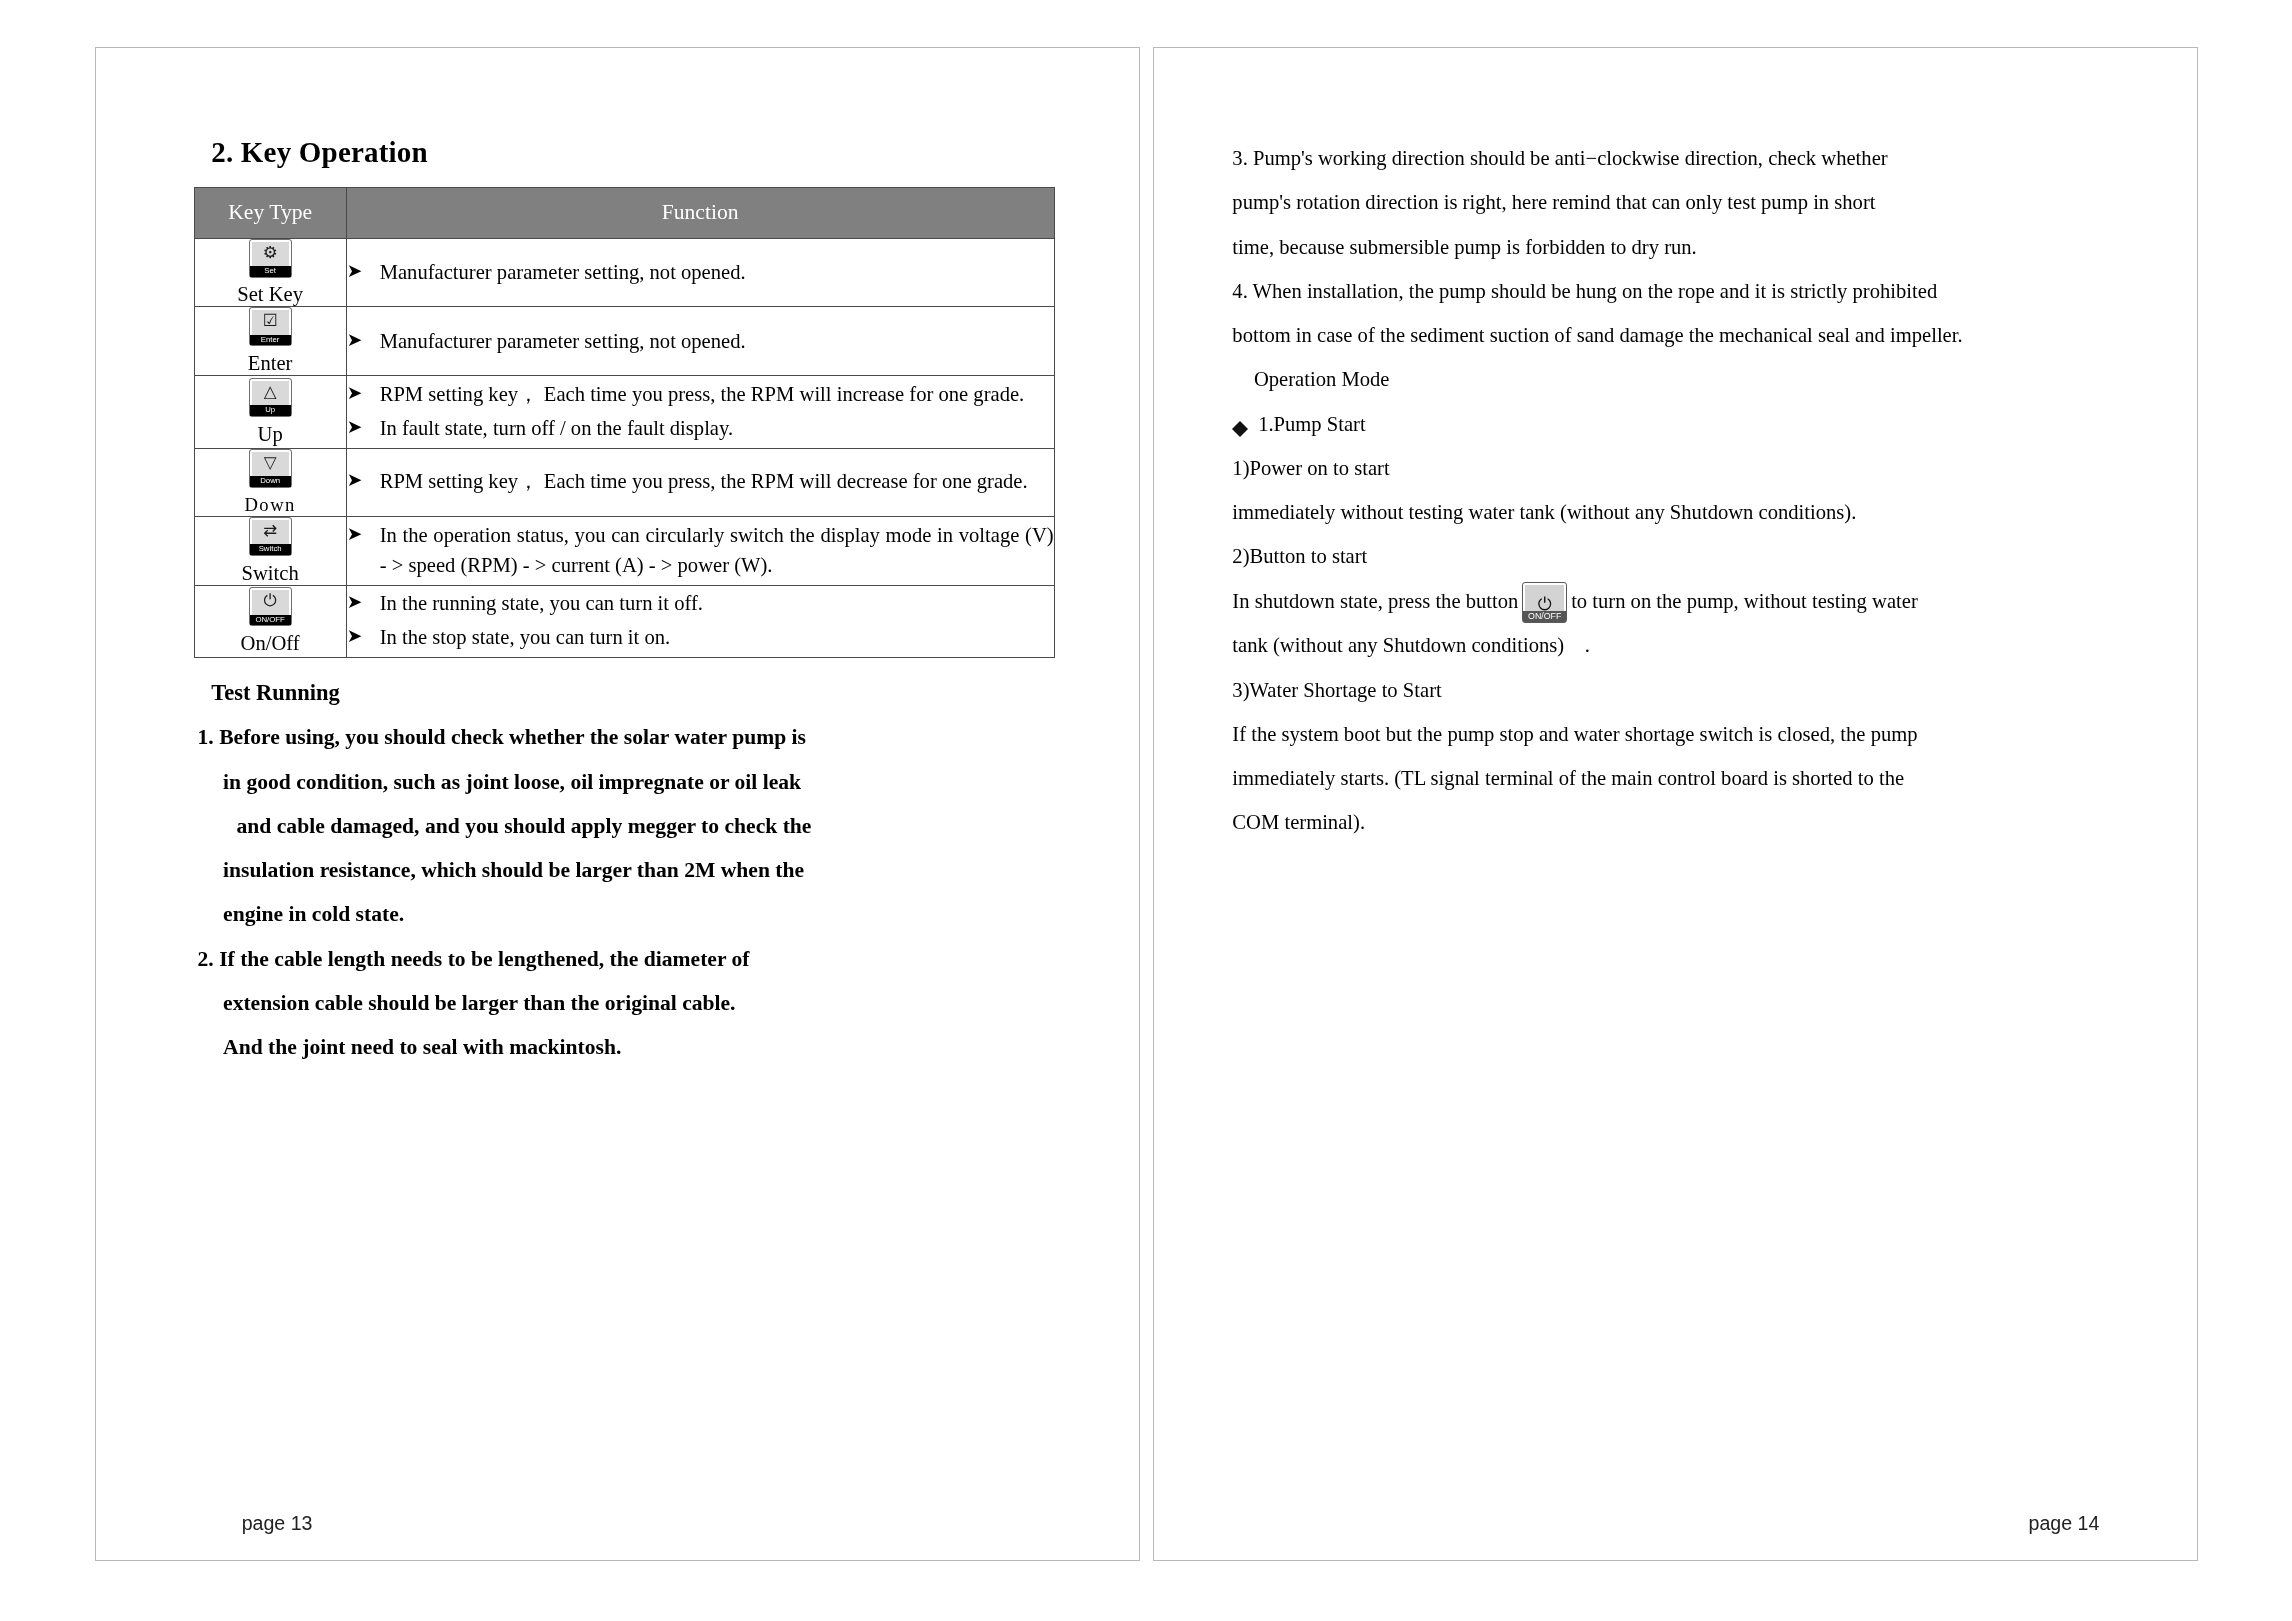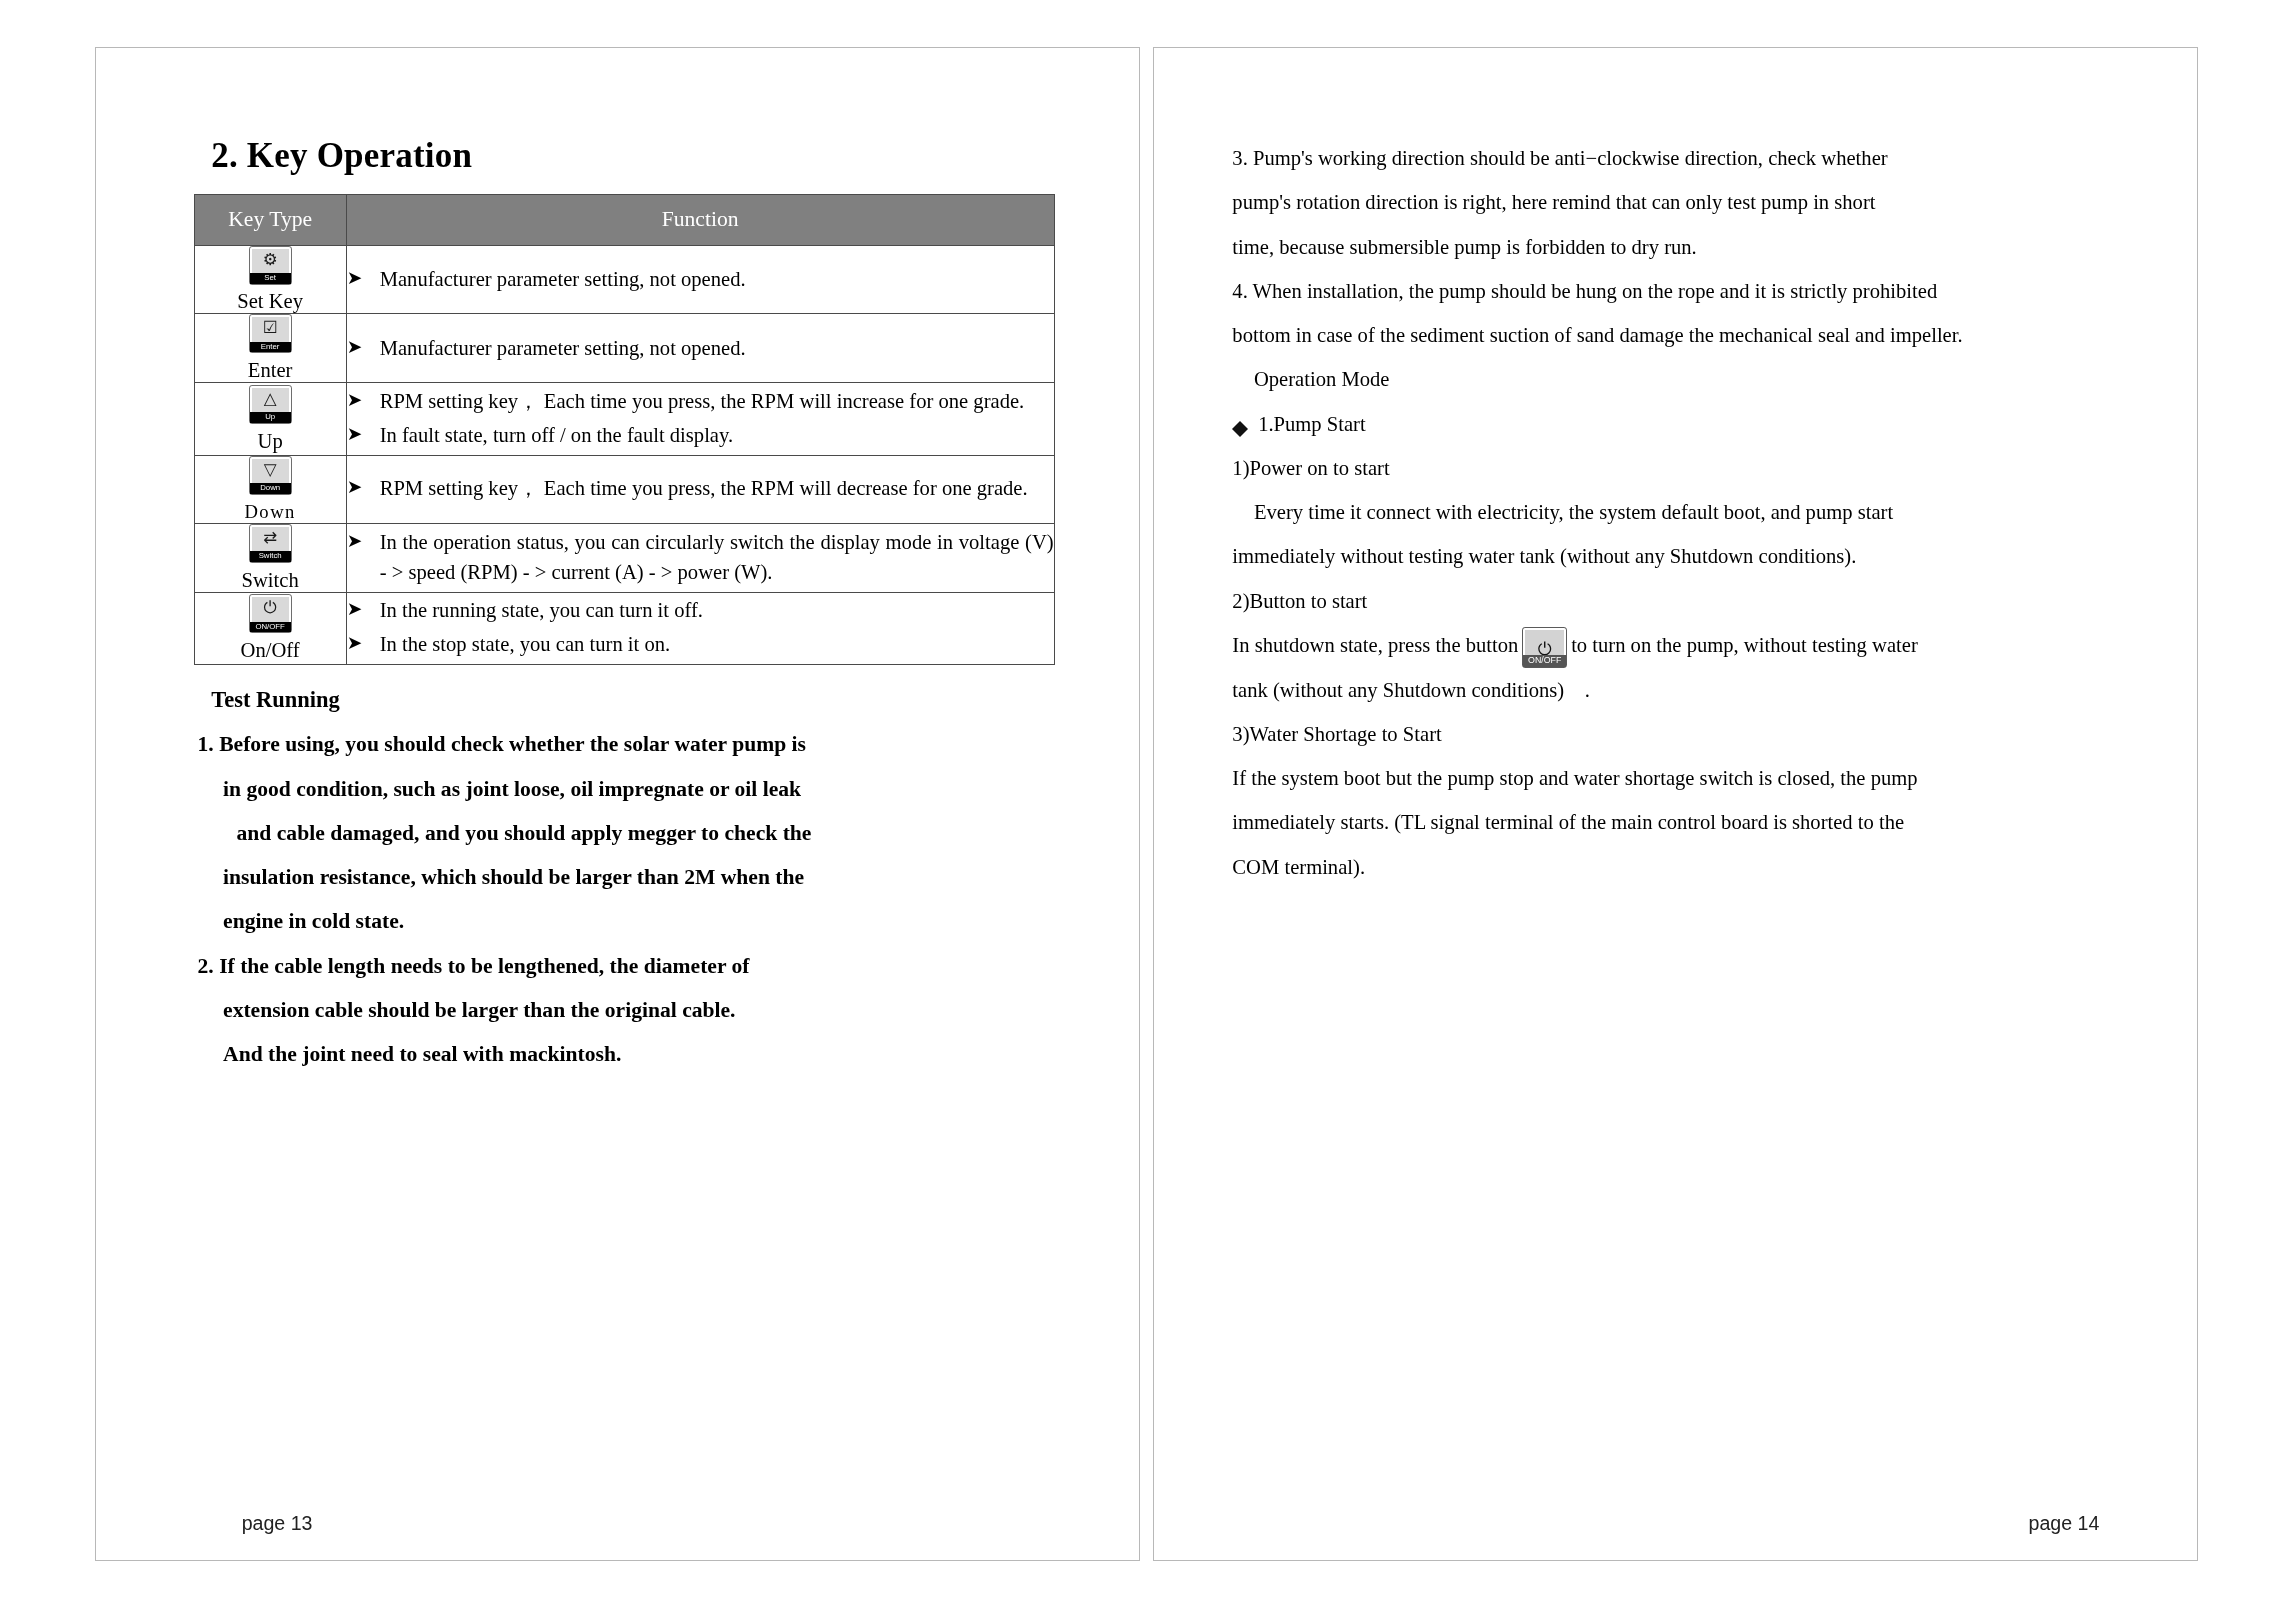--- a/index.html
+++ b/index.html
@@ -33,21 +33,21 @@
   .sheet-inner {
     position: absolute;
     left: 0; top: 0; right: 0; bottom: 0;
     padding: 88px 69px 39px 98px;
   }
   .sheet.right .sheet-inner {
     padding: 88px 78px 39px 78px;
   }
   
   h2.section-title {
-    font-size: 35px;
+    font-size: 29px;
     font-weight: bold;
     margin: 0 0 17.6px 17.6px;
     letter-spacing: 0.2px;
     font-family: "Liberation Serif", serif;
   }
   table.keytable {
     border-collapse: collapse;
     width: 861px;
     margin-left: 0px;
     table-layout: fixed;
@@ -359,21 +359,20 @@
           <p>time, because submersible pump is forbidden to dry run.</p>
           <p>4.  When installation, the pump should be hung on the rope and it is strictly prohibited</p>
           <p>bottom in case of the sediment suction of sand damage the mechanical seal and impeller.</p>
           <p class="pad">Operation Mode</p>
 
           <p>
             <span class="diamond"></span><span>1.Pump Start</span>
           </p>
 
           <p>1)Power on to start</p>
-          <p class="pad">Every time it connect with electricity, the system default boot, and pump start</p>
           <p>immediately without testing water tank (without any Shutdown conditions).</p>
           <p>2)Button to start</p>
 
           <p>
             <span>In shutdown state, press the button</span><span class="inline-btn"><span class="glyph">⏻</span><span class="sub">ON/OFF</span></span><span>to turn on the pump, without testing water</span>
           </p>
 
           <p>tank (without any Shutdown conditions)　.</p>
           <p>3)Water Shortage to Start</p>
           <p>If the system boot but the pump stop and water shortage switch is closed,  the pump</p>

